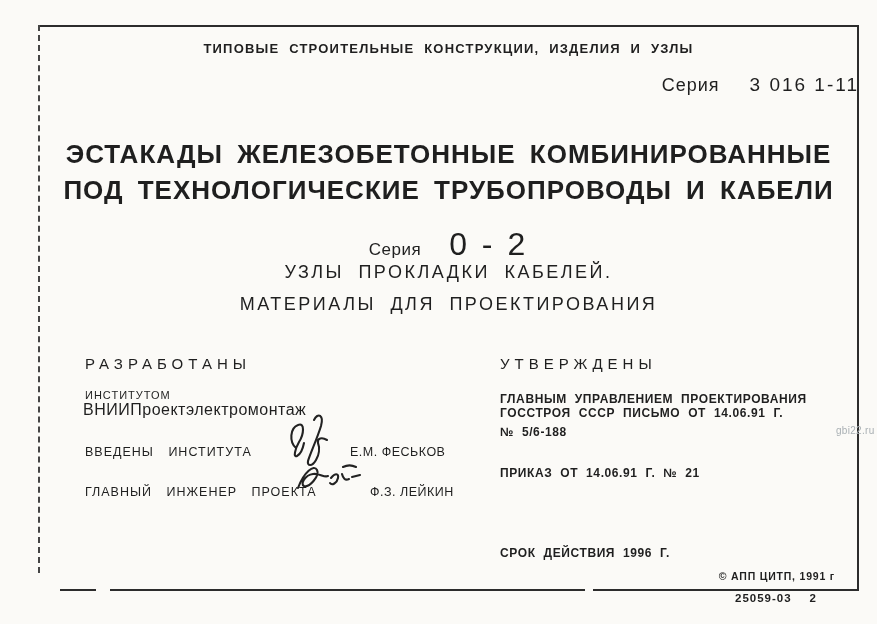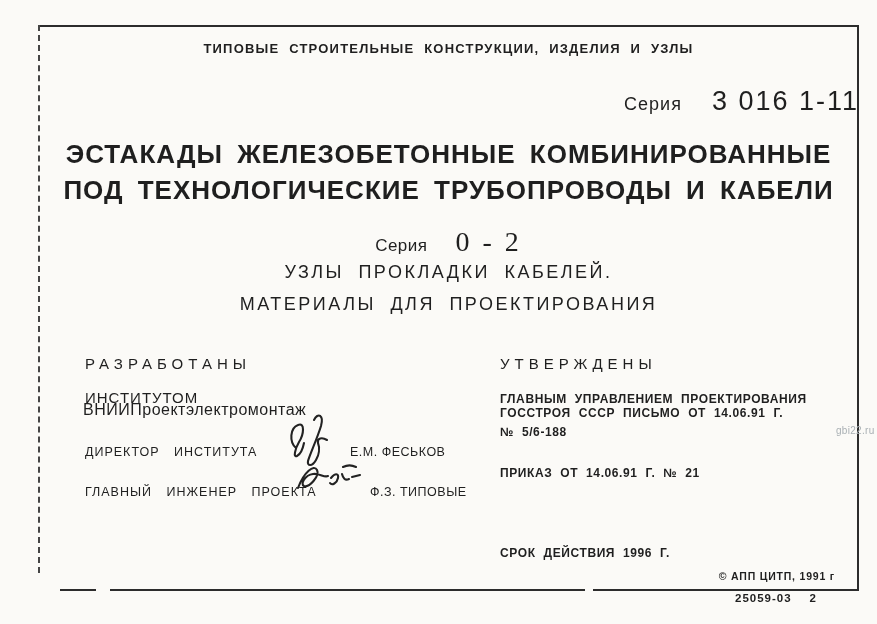--- a/index.html
+++ b/index.html
@@ -23,33 +23,33 @@
   .frame-left{left:38px;top:25px;width:0;height:548px;border-left:2px dashed #454545;}
   .fb{top:589px;height:0;border-top:2px solid #2c2c2c;}
   .fb1{left:60px;width:36px;}
   .fb2{left:110px;width:475px;}
   .fb3{left:593px;width:266px;}
   
   .centered{left:38px;width:821px;text-align:center;}
   .header-line{top:41px;font-size:13px;font-weight:700;letter-spacing:1.2px;word-spacing:5px;}
   .series-row{top:74px;display:flex;justify-content:flex-end;align-items:baseline;gap:30px;}
   .series-label{font-size:18px;letter-spacing:1px;}
-  .series-number{font-size:27px;letter-spacing:2px;font-weight:400;margin-top:12px;}
+  .series-number{font-size:19px;letter-spacing:2px;font-weight:400;}
   .title-line{font-size:26px;font-weight:700;letter-spacing:1px;word-spacing:6px;}
   .title1{top:139px;}
   .title2{top:175px;}
   .issue-row{top:226px;display:flex;justify-content:center;align-items:baseline;gap:28px;}
   .issue-label{font-size:17px;letter-spacing:0.5px;}
-  .issue-number{font-size:28px;letter-spacing:3px;font-family:Liberation Serif, serif;}
+  .issue-number{font-size:32px;letter-spacing:3px;}
   .subtitle-line{font-size:18px;letter-spacing:2.5px;word-spacing:7px;}
   .subtitle1{top:262px;}
   .subtitle2{top:294px;}
   
   .developed-heading{left:85px;top:355px;font-size:15px;letter-spacing:5px;}
-  .institute-label{left:85px;top:389px;font-size:15px;letter-spacing:1px;}
+  .institute-label{left:85px;top:389px;font-size:11px;letter-spacing:1px;}
   .institute-name{left:83px;top:401px;font-size:16px;letter-spacing:0.5px;}
   .role-label{font-size:12.5px;letter-spacing:1px;word-spacing:10px;}
   .director-label{left:85px;top:445px;}
   .director-name{left:350px;top:445px;font-size:12.5px;letter-spacing:0.5px;}
   .chief-label{left:85px;top:485px;}
   .chief-name{left:370px;top:485px;font-size:12.5px;letter-spacing:0.5px;}
   .sig1{left:284px;top:410px;}
   .sig2{left:294px;top:460px;}
   .sig-stroke{fill:none;stroke:#222;stroke-width:2.1;stroke-linecap:round;stroke-linejoin:round;}
   
@@ -93,36 +93,36 @@
     <span class="issue-number">0 - 2</span>
   </div>
 
   <div class="abs centered subtitle-line subtitle1">УЗЛЫ ПРОКЛАДКИ КАБЕЛЕЙ.</div>
   <div class="abs developed-heading">РАЗРАБОТАНЫ</div>
 
   <div class="abs centered subtitle-line subtitle2">МАТЕРИАЛЫ ДЛЯ ПРОЕКТИРОВАНИЯ</div>
   <div class="abs institute-label">ИНСТИТУТОМ</div>
   <div class="abs institute-name">ВНИИПроектэлектромонтаж</div>
 
-  <div class="abs role-label director-label">ДИРЕКТОР ИНСТИТУТА</div>
+  <div class="abs role-label director-label">ВВЕДЕНЫ ИНСТИТУТА</div>
   <svg class="abs sig1" width="50" height="60" viewBox="0 0 50 60">
     <path class="sig-stroke" d="M12 38 C5 32 6 18 14 15 C21 12 20 24 15 32 C11 39 9 48 13 46 C17 44 19 38 20 33"></path>
     <path class="sig-stroke" d="M30 10 C34 2 40 5 37 16 C33 29 26 44 24 51 C23 56 28 57 32 50 C35 45 36 38 34 33 C33 28 38 27 43 30"></path>
   </svg>
   <div class="abs director-name">Е.М. ФЕСЬКОВ</div>
 
   <div class="abs role-label chief-label">ГЛАВНЫЙ ИНЖЕНЕР ПРОЕКТА</div>
   <svg class="abs sig2" width="68" height="38" viewBox="0 0 68 38">
     <path class="sig-stroke" d="M4 28 C10 12 20 4 23 10 C26 16 15 28 10 26 C6 24 11 15 19 14 C26 13 30 18 34 16"></path>
     <path class="sig-stroke" d="M37 18 C41 13 45 13 44 18 C43 23 38 26 36 23"></path>
     <path class="sig-stroke" d="M48 14 C49 18 51 21 55 19"></path>
     <path class="sig-stroke" d="M49 7 C53 5 58 5 62 7"></path>
     <path class="sig-stroke" d="M58 17 L66 15"></path>
   </svg>
-  <div class="abs chief-name">Ф.З. ТИПОВЫЕ</div>
+  <div class="abs chief-name">Ф.З. ЛЕЙКИН</div>
 
   <div class="abs approved-heading">УТВЕРЖДЕНЫ</div>
   <div class="abs appr-line appr-l1">ГЛАВНЫМ УПРАВЛЕНИЕМ ПРОЕКТИРОВАНИЯ</div>
   <div class="abs appr-line appr-l2">ГОССТРОЯ СССР ПИСЬМО ОТ 14.06.91 Г.</div>
   <div class="abs appr-line appr-l3">№ 5/6-188</div>
   <div class="abs appr-line appr-l5">ПРИКАЗ ОТ 14.06.91 Г.  № 21</div>
   <div class="abs appr-line appr-l6">СРОК ДЕЙСТВИЯ 1996 Г.</div>
 
   <div class="abs watermark">gbi22.ru</div>
 

